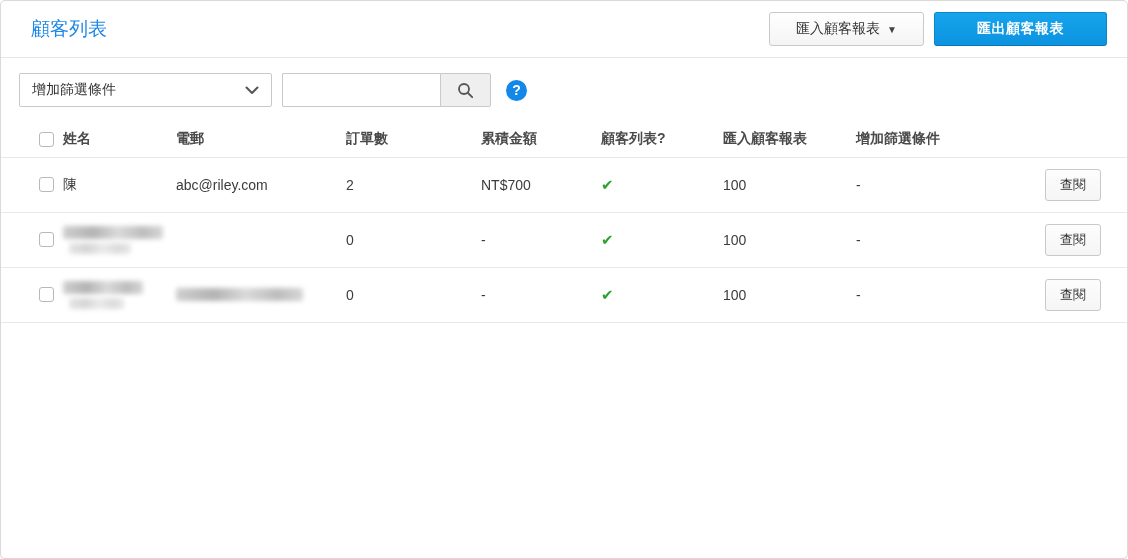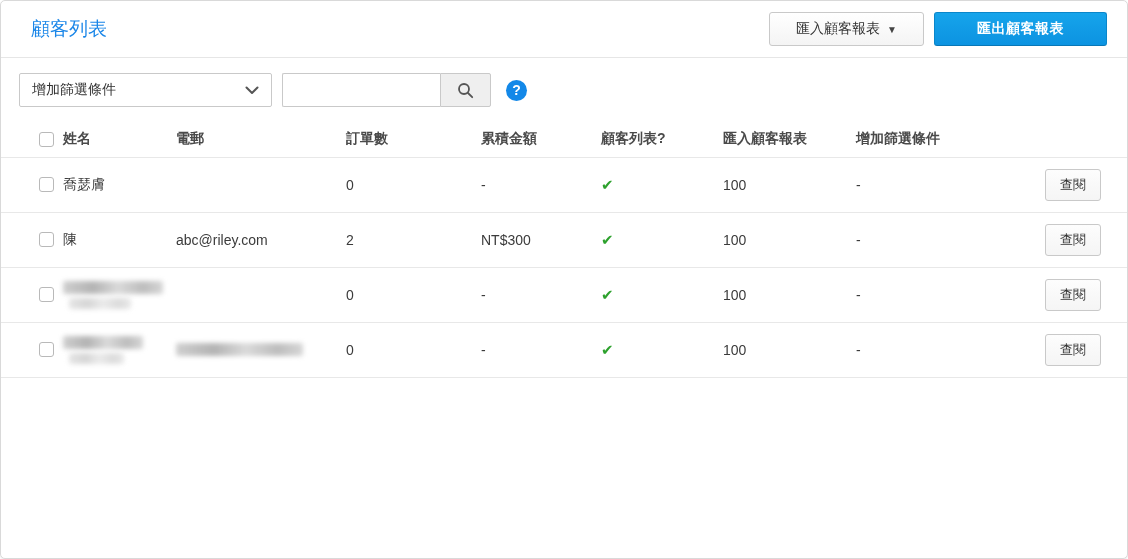--- a/index.html
+++ b/index.html
@@ -171,45 +171,30 @@
         <th>電郵</th>
         <th>訂單數</th>
         <th>累積金額</th>
         <th>顧客列表?</th>
         <th>匯入顧客報表</th>
         <th>增加篩選條件</th>
         <th></th>
       </tr>
     </thead>
     <tbody>
+
+
   <tr>
     <td class="col-check">
             <input type="checkbox" class="row-checkbox" style="">
           </td>
-    <td>喬瑟膚</td>
-    <td></td>
-    <td>0</td>
-    <td>-</td>
-    <td><span class="member-check">✔</span></td>
-    <td>100</td>
-    <td>-</td>
-    <td>
-            <button class="btn-view">查閱</button>
-          </td>
-  </tr>
-
-
-  <tr>
-    <td class="col-check">
-            <input type="checkbox" class="row-checkbox" style="">
-          </td>
     <td>陳</td>
     <td>abc@riley.com</td>
     <td>2</td>
-    <td>NT$300</td>
+    <td>NT$700</td>
     <td><span class="member-check">✔</span></td>
     <td>100</td>
     <td>-</td>
     <td>
             <button class="btn-view">查閱</button>
           </td>
   </tr>
 
   <tr>
     <td class="col-check">

